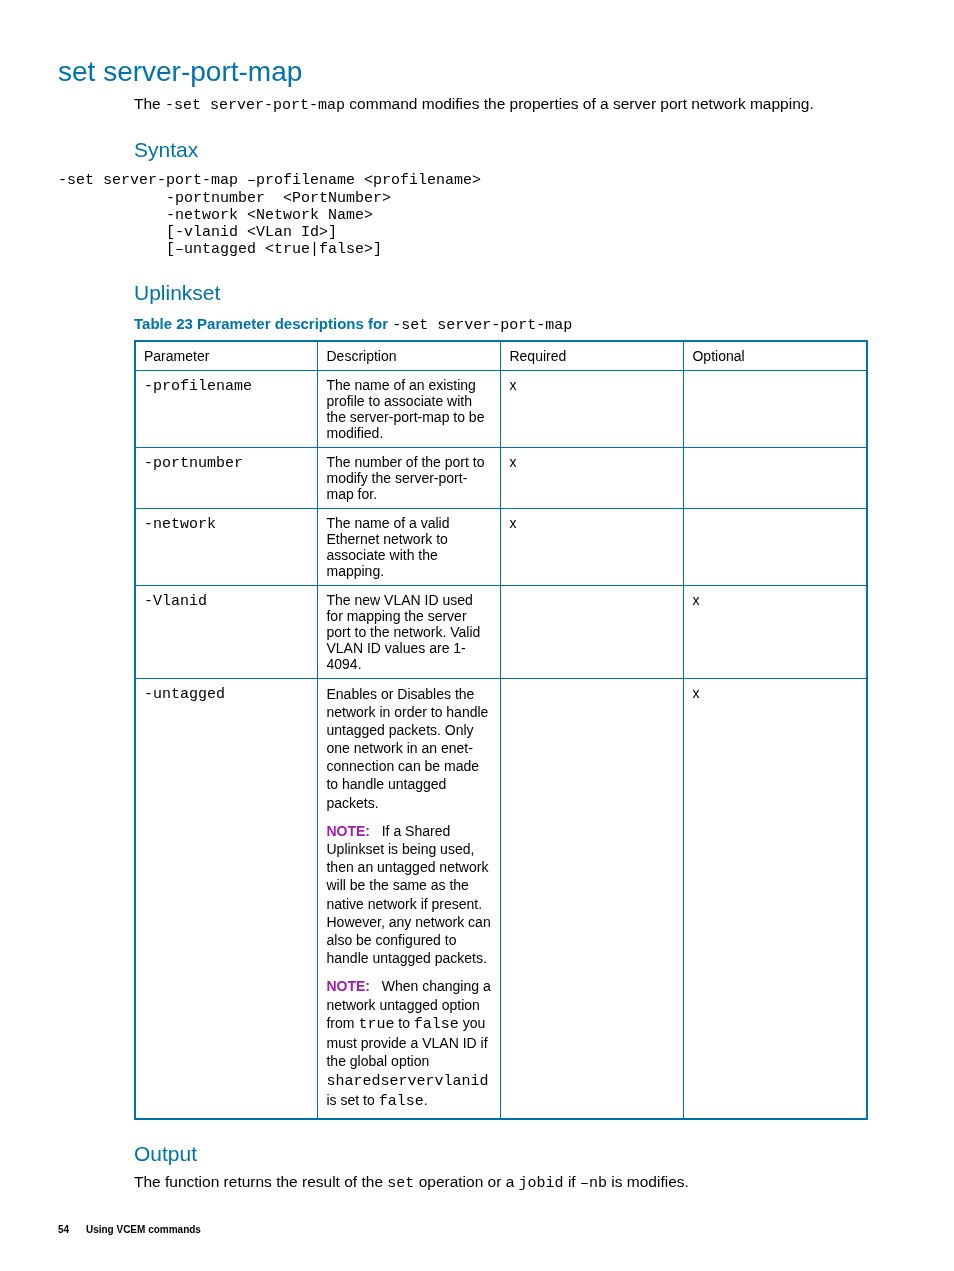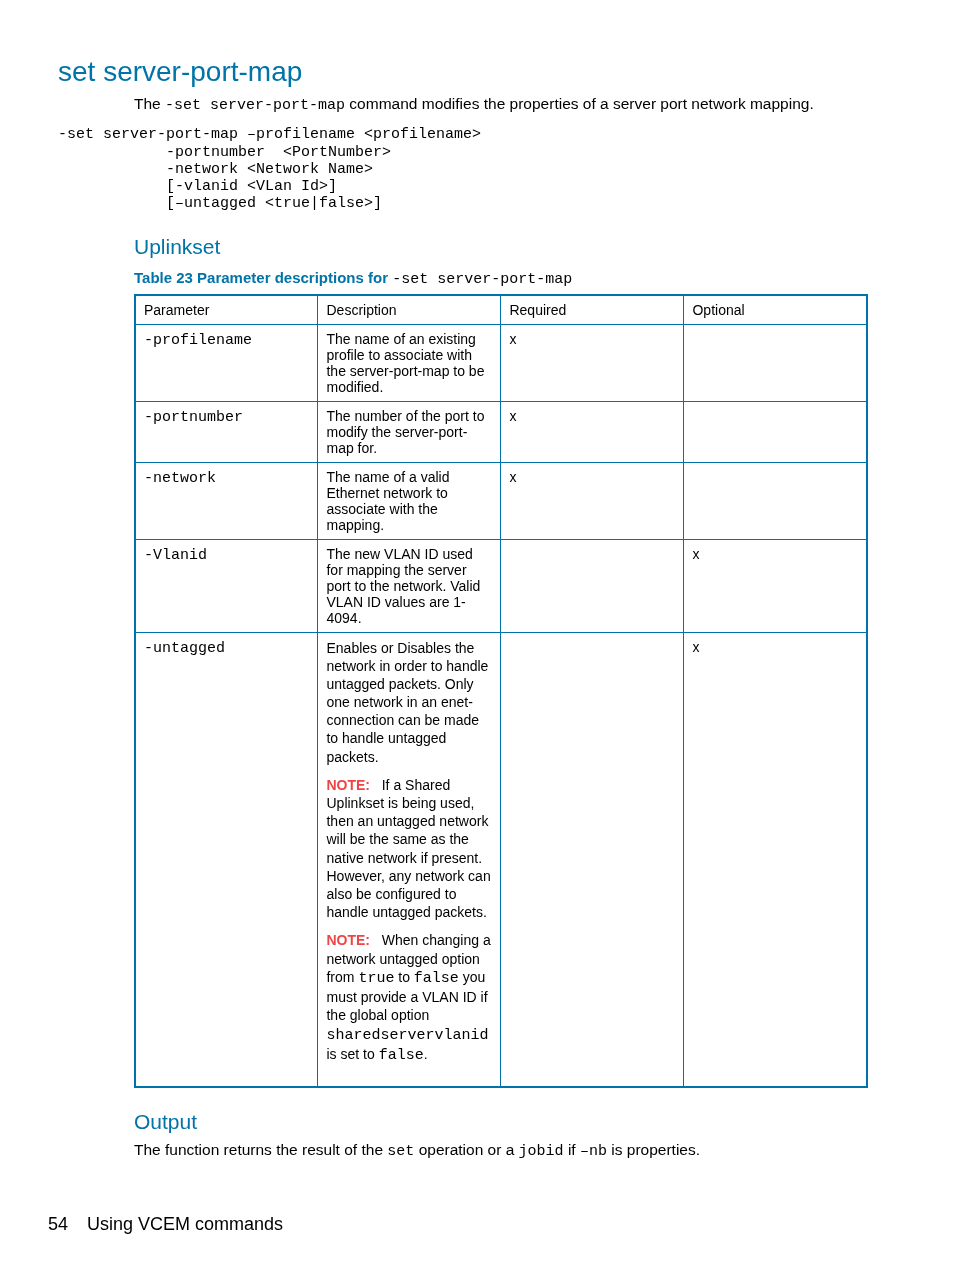--- a/index.html
+++ b/index.html
@@ -76,49 +76,50 @@
   }
   table.param-table th {
     font-weight: 400;
     font-size: 14px;
   }
   table.param-table col.c1 { width: 24%; }
   table.param-table col.c2 { width: 24%; }
   table.param-table col.c3 { width: 24%; }
   table.param-table col.c4 { width: 24%; }
   .note-label {
-    color: #ef4444;
+    color: #a21caf;
     font-weight: 700;
   }
   .desc-para {
     margin: 0 0 10px 0;
     line-height: 1.3;
   }
-  .desc-para:last-child { margin-bottom: 14px; }
+  .desc-para:last-child { margin-bottom: 0; }
   .footer {
     position: absolute;
     bottom: 36px;
-    left: 48px;
-    font-size: 18px;
-    font-weight: 400;
+    left: 58px;
+    font-size: 10px;
+    font-weight: 700;
   }
   .footer .pnum { margin-right: 14px; }
 </style>
 </head>
 <body>
 
 <div class="page">
 
   <h1 class="section-title">set server-port-map</h1>
 
   <div class="indent">
     <p class="body-text">
       <span>The </span><code class="mono">-set server-port-map</code><span> command modifies the properties of a server port network mapping.</span>
     </p>
 
+    <h2 class="sub-title">Syntax</h2>
   </div>
 
   <pre class="codeblock">-set server-port-map –profilename &lt;profilename&gt;
             -portnumber  &lt;PortNumber&gt;
             -network &lt;Network Name&gt;
             [-vlanid &lt;VLan Id&gt;]
             [–untagged &lt;true|false&gt;]</pre>
 
   <div class="indent">
     <h2 class="sub-title">Uplinkset</h2>
@@ -180,21 +181,21 @@
             </p>
           </td>
           <td></td>
           <td>x</td>
         </tr>
       </tbody>
     </table>
 
     <h2 class="sub-title">Output</h2>
     <p class="body-text">
-      <span>The function returns the result of the </span><code class="mono">set</code><span> operation or a </span><code class="mono">jobid</code><span> if </span><span class="mono">–nb</span><span> is properties.</span>
+      <span>The function returns the result of the </span><code class="mono">set</code><span> operation or a </span><code class="mono">jobid</code><span> if </span><span class="mono">–nb</span><span> is modifies.</span>
     </p>
   </div>
 
   <div class="footer">
     <span class="pnum">54</span>
     <span>Using VCEM commands</span>
   </div>
 
 </div>
 

